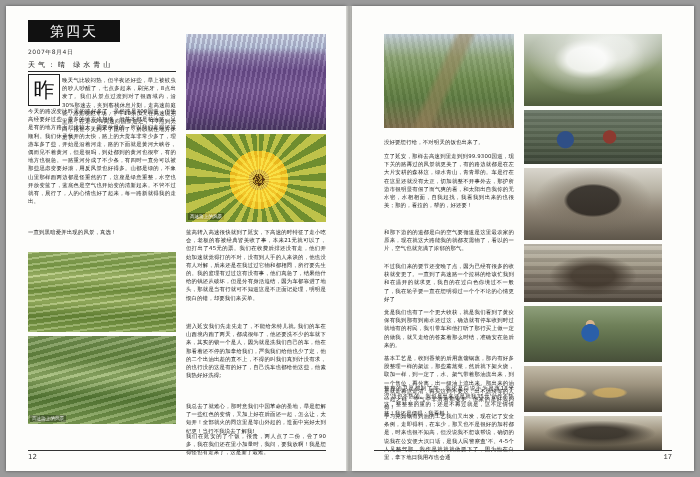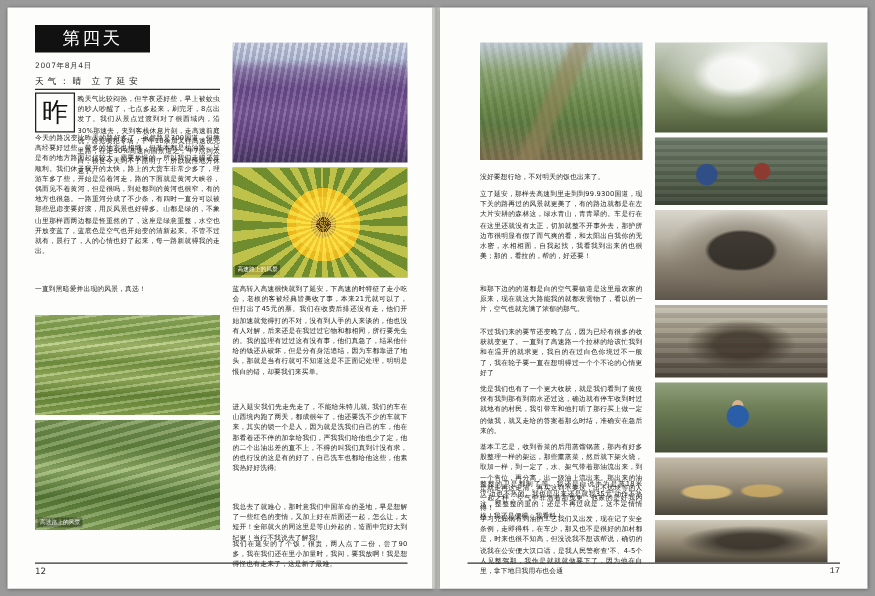--- a/index.html
+++ b/index.html
@@ -82,21 +82,21 @@
 <body>
 
 <div class="spread">
 
   <div class="page left">
 
     <div class="title-bar">
       <span>第四天</span>
     </div>
     <div class="date-line">2007年8月4日</div>
-    <div class="weather-line">天气：晴  立了延安</div>
+    <div class="weather-line">天气：晴  绿水青山</div>
     <div class="rule" style="left:22px;top:65px;width:148px;height:1px;"></div>
 
     <div class="dropcap">昨</div>
 
     <div class="col" style="left:56px;top:70px;width:114px;height:28px;">晚天气比较闷热，但半夜还好些，早上被蚊虫的吵人吵醒了，七点多起来，刷完牙，8点出发了。我们从景点过渡到对了很西域内，沿30%那速去，夹到客栈休息片刻，走高速前庭说，游览项犯专场，下午10余加又往高速说完里路，在走30%高速向国景道之，午7点到太白，很世今天到不了昆明了，所以就性地方休息了。</div>
     <div class="col" style="left:22px;top:101px;width:148px;height:118px;">今天的路况变比昨天的路好多了，虽然路是300国道，但凭高经要好过些，带多的地方也相继，但基本都是柏油路，只是有的地方路面起伏较大，需要放慢的。所以我们走得还算顺利。我们休子我开的太快，路上的大货车非常少多了，理游车多了些，开始是沿着河走，路的下面就是黄河大峡谷，偶而见不着黄河，但是很吗，到处都到的黄河也很窄，有的地方也很急。一路重河分成了不少条，有四时一直分可以被那些思虑变要好滚，用反风景也好得多。山都是绿的，不象山里那样西两边都是怪重然的了，这座是绿意重整，水空也开放变蓝了，蓝底色是空气也开始变的清新起来。不管不过就有，晨行了，人的心情也好了起来，每一路新就得我的走出。</div>
     <div class="col" style="left:22px;top:222px;width:148px;height:12px;">一直到黑暗爱并出现的风景，真选！</div>
 
     <div class="img lavender" style="left:180px;top:28px;width:140px;height:96px;"></div>
 

